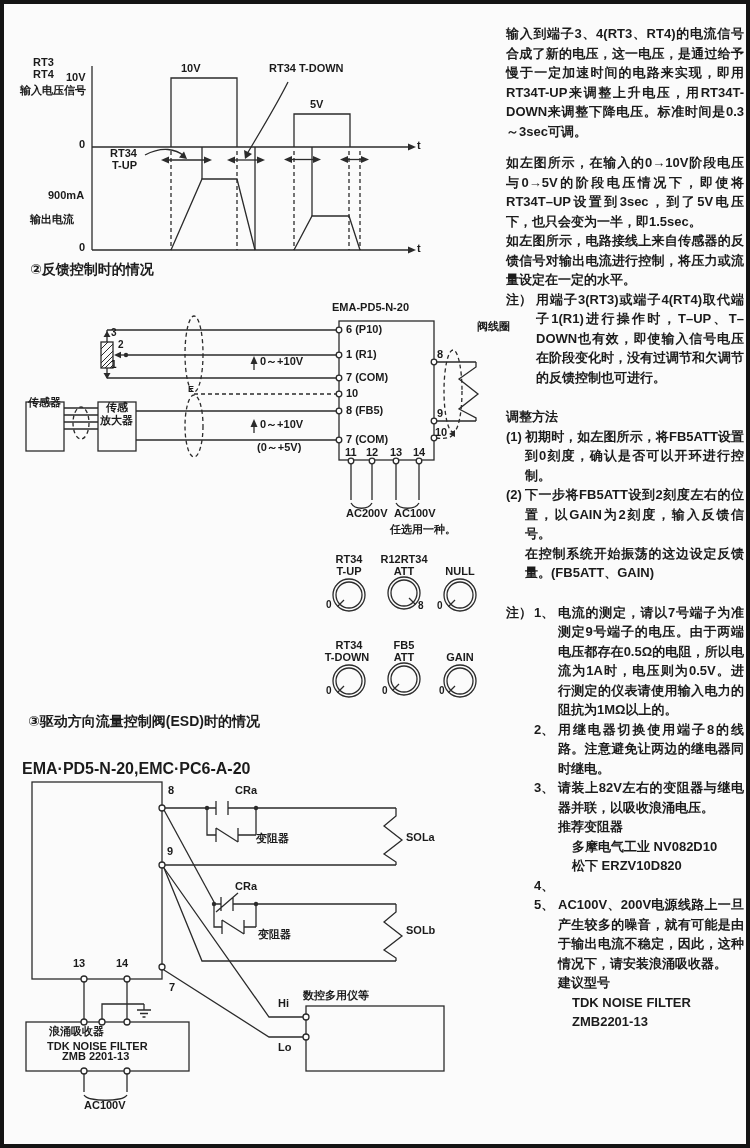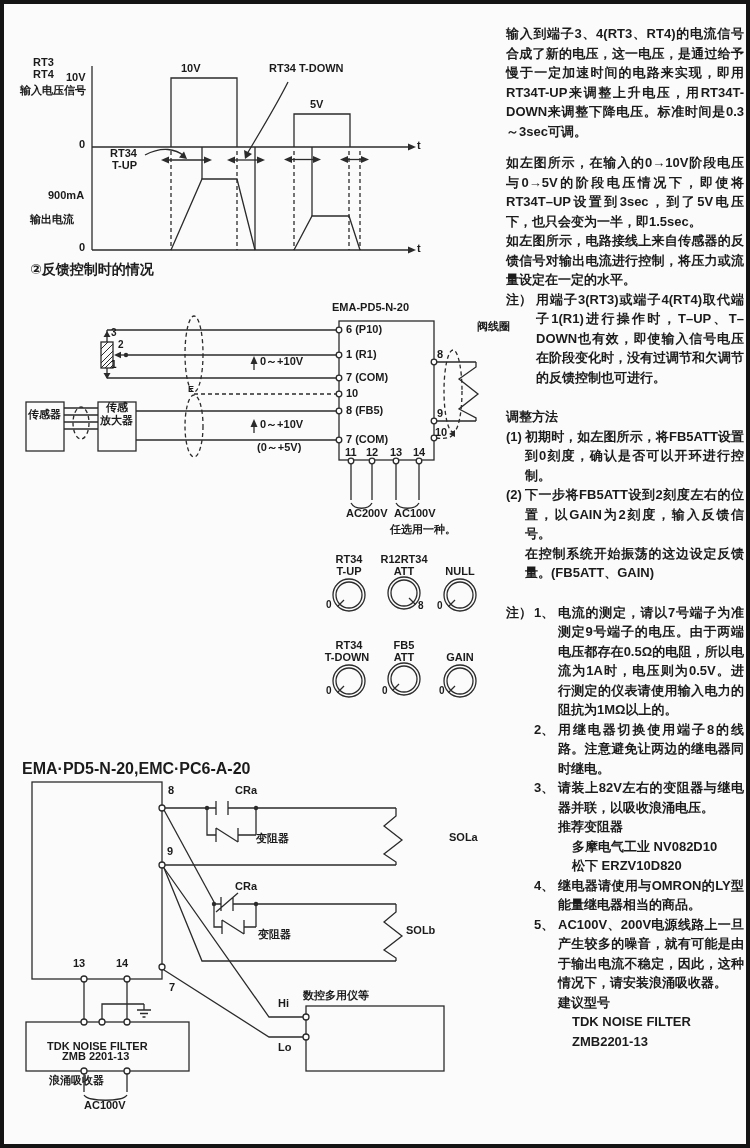--- a/index.html
+++ b/index.html
@@ -213,20 +213,21 @@
           <circle cx="123" cy="1018" r="3"></circle>
         <circle cx="80" cy="1067" r="3"></circle>
           <circle cx="123" cy="1067" r="3"></circle>
         <circle cx="302" cy="1013" r="3"></circle>
           <circle cx="302" cy="1033" r="3"></circle>
       </g>
     </g>
   </svg>
 
   <div class="lbl f14" style="left:26px;top:258px;">②反馈控制时的情况</div>
+  <div class="lbl f14" style="left:24px;top:710px;">③驱动方向流量控制阀(ESD)时的情况</div>
 
   <div class="lbl f11" style="left:29px;top:52px;">RT3</div>
   <div class="lbl f11" style="left:29px;top:64px;">RT4</div>
   <div class="lbl f11" style="left:62px;top:67px;">10V</div>
   <div class="lbl f11" style="left:16px;top:80px;">输入电压信号</div>
   <div class="lbl f11" style="left:177px;top:58px;">10V</div>
   <div class="lbl f11" style="left:265px;top:58px;">RT34 T-DOWN</div>
   <div class="lbl f11" style="left:306px;top:94px;">5V</div>
   <div class="lbl f11" style="left:75px;top:134px;">0</div>
   <div class="lbl f11" style="left:413px;top:135px;">t</div>
@@ -251,21 +252,21 @@
   <div class="lbl f11" style="left:341px;top:442px;">11</div>
   <div class="lbl f11" style="left:362px;top:442px;">12</div>
   <div class="lbl f11" style="left:386px;top:442px;">13</div>
   <div class="lbl f11" style="left:409px;top:442px;">14</div>
   <div class="lbl f11" style="left:433px;top:344px;">8</div>
   <div class="lbl f11" style="left:433px;top:403px;">9</div>
   <div class="lbl f11" style="left:431px;top:422px;">10</div>
   <div class="lbl f11" style="left:256px;top:351px;">0～+10V</div>
   <div class="lbl f11" style="left:256px;top:414px;">0～+10V</div>
   <div class="lbl f11" style="left:253px;top:437px;">(0～+5V)</div>
-  <div class="lbl f11" style="left:24px;top:404px;">传感器</div>
+  <div class="lbl f11" style="left:24px;top:392px;">传感器</div>
   <div class="lbl f11" style="left:102px;top:397px;">传感</div>
   <div class="lbl f11" style="left:96px;top:410px;">放大器</div>
   <div class="lbl f9" style="left:184px;top:381px;">E</div>
   <div class="lbl f11" style="left:342px;top:503px;">AC200V</div>
   <div class="lbl f11" style="left:390px;top:503px;">AC100V</div>
   <div class="lbl f11" style="left:386px;top:519px;">任选用一种。</div>
 
   <div class="lbl f11 ctr" style="left:315px;top:549px;">RT34</div>
   <div class="lbl f11 ctr" style="left:315px;top:561px;">T-UP</div>
   <div class="lbl f11 ctr" style="left:370px;top:549px;">R12RT34</div>
@@ -281,28 +282,28 @@
   <div class="lbl f11 ctr" style="left:426px;top:647px;">GAIN</div>
   <div class="lbl f10" style="left:322px;top:681px;">0</div>
   <div class="lbl f10" style="left:378px;top:681px;">0</div>
   <div class="lbl f10" style="left:435px;top:681px;">0</div>
 
   <div class="lbl f12" style="left:18px;top:756px;">EMA·PD5-N-20,EMC·PC6-A-20</div>
   <div class="lbl f11" style="left:164px;top:780px;">8</div>
   <div class="lbl f11" style="left:163px;top:841px;">9</div>
   <div class="lbl f11" style="left:231px;top:780px;">CRa</div>
   <div class="lbl f11" style="left:252px;top:828px;">变阻器</div>
-  <div class="lbl f11" style="left:402px;top:827px;margin-left:43px;">SOLa</div>
+  <div class="lbl f11" style="left:402px;top:827px;">SOLa</div>
   <div class="lbl f11" style="left:231px;top:876px;">CRa</div>
   <div class="lbl f11" style="left:254px;top:924px;">变阻器</div>
   <div class="lbl f11" style="left:402px;top:920px;">SOLb</div>
   <div class="lbl f11" style="left:69px;top:953px;">13</div>
   <div class="lbl f11" style="left:112px;top:953px;">14</div>
   <div class="lbl f11" style="left:165px;top:977px;">7</div>
-  <div class="lbl f11" style="left:45px;top:1070px;">浪涌吸收器</div>
+  <div class="lbl f11" style="left:45px;top:1021px;">浪涌吸收器</div>
   <div class="lbl f11" style="left:43px;top:1036px;">TDK NOISE FILTER</div>
   <div class="lbl f11" style="left:58px;top:1014px;margin-top:32px;">ZMB 2201-13</div>
   <div class="lbl f11" style="left:80px;top:1095px;">AC100V</div>
   <div class="lbl f11" style="left:274px;top:993px;">Hi</div>
   <div class="lbl f11" style="left:274px;top:1037px;">Lo</div>
   <div class="lbl f11" style="left:299px;top:985px;">数控多用仪等</div>
 
   <div class="rcol">
     <p>输入到端子3、4(RT3、RT4)的电流信号合成了新的电压，这一电压，是通过给予慢于一定加速时间的电路来实现，即用RT34T-UP来调整上升电压，用RT34T-DOWN来调整下降电压。标准时间是0.3～3sec可调。</p>
     <p class="gap">如左图所示，在输入的0→10V阶段电压与0→5V的阶段电压情况下，即使将RT34T–UP设置到3sec，到了5V电压下，也只会变为一半，即1.5sec。</p>
@@ -339,21 +340,20 @@
       <div class="n-body">
         <div>请装上82V左右的变阻器与继电器并联，以吸收浪涌电压。</div>
         <div>推荐变阻器</div>
         <div class="sub-indent">多摩电气工业 NV082D10</div>
         <div class="sub-indent">松下 ERZV10D820</div>
       </div>
     </div>
     <div class="nrow">
       <span class="n1"></span>
       <span class="n2">4、</span>
-      <div class="n-body">继电器请使用与OMRON的LY型能量继电器相当的商品。</div>
     </div>
     <div class="nrow">
       <span class="n1"></span>
       <span class="n2">5、</span>
       <div class="n-body">
         <div>AC100V、200V电源线路上一旦产生较多的噪音，就有可能是由于输出电流不稳定，因此，这种情况下，请安装浪涌吸收器。</div>
         <div>建议型号</div>
         <div class="sub-indent">TDK NOISE FILTER</div>
         <div class="sub-indent">ZMB2201-13</div>
       </div>

